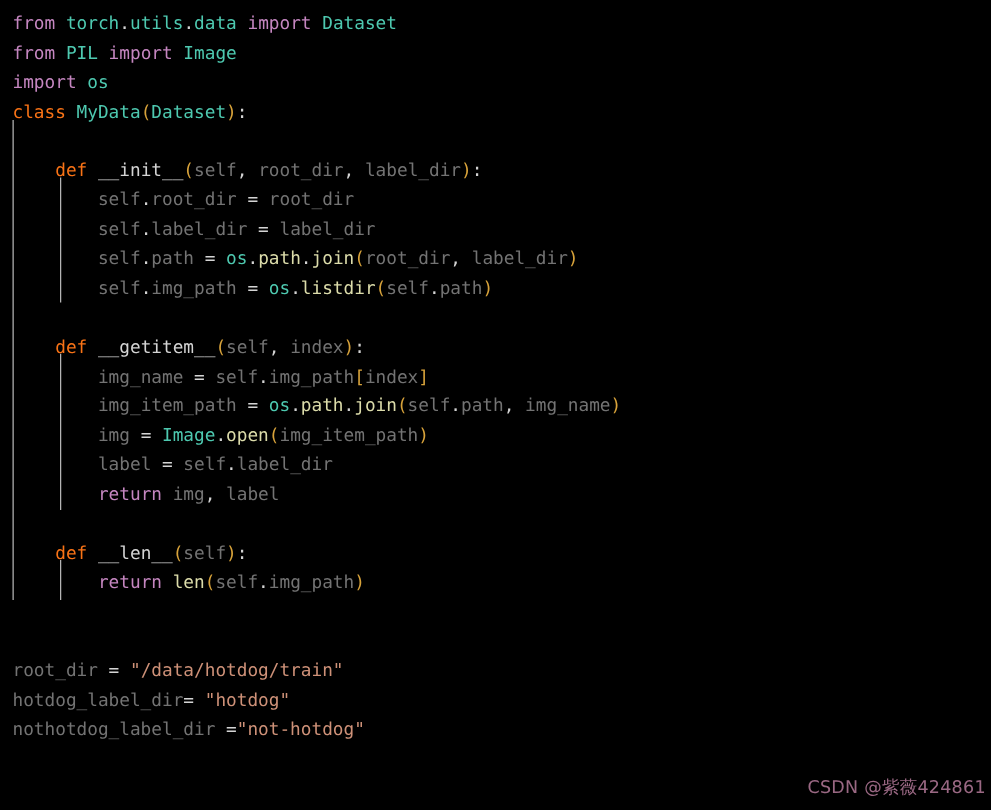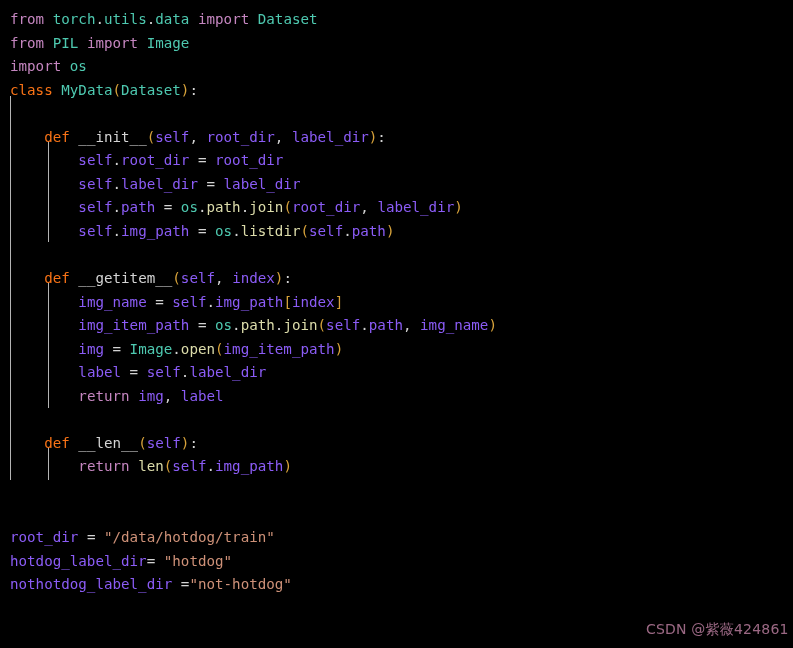--- a/index.html
+++ b/index.html
@@ -47,21 +47,21 @@
     height: 23.55px;
     white-space: pre;
     padding-left: 10px;
     box-sizing: border-box;
   }
 
   
   .kw      { color: #c586c0; }   
   .kw2     { color: #f97316; }   
   .mod     { color: #4ec9b0; }   
-  .ident   { color: #8b5cf6; }   
+  .ident   { color: #737373; }   
   .plain   { color: #d4d4d4; }   
   .fn      { color: #dcdcaa; }   
   .punc    { color: #d7a23a; }   
   .str     { color: #ce9178; }   
 
   .watermark {
     position: absolute;
     left: 646px;
     top: 621px;
     font-family: "DejaVu Sans", "Liberation Sans", sans-serif;

